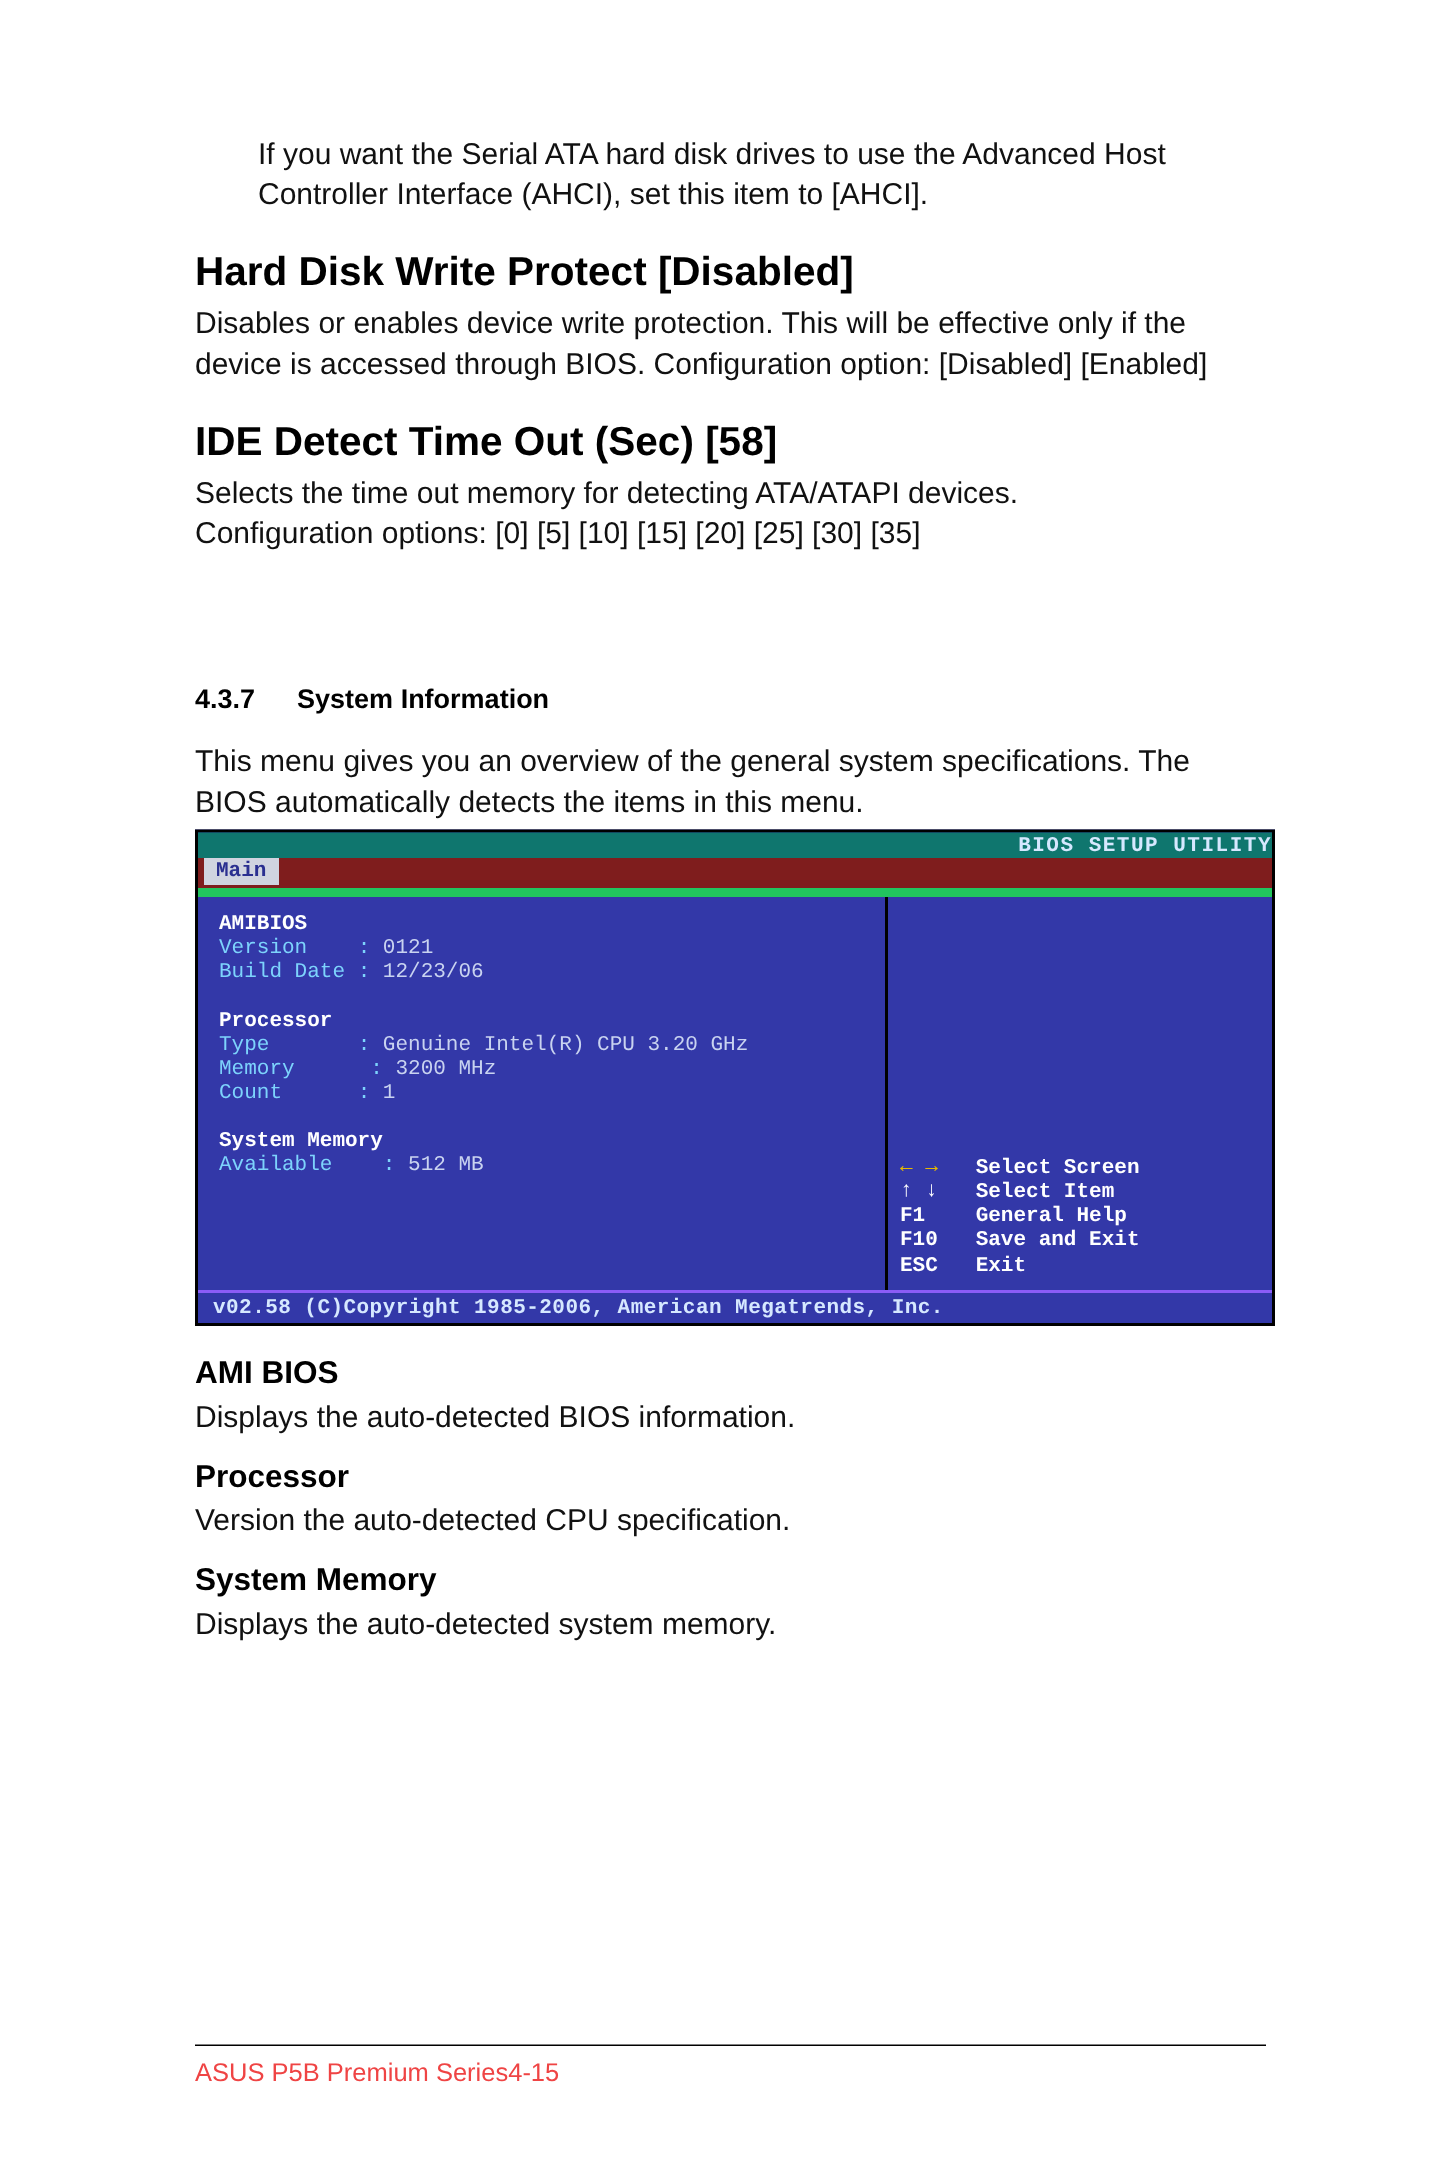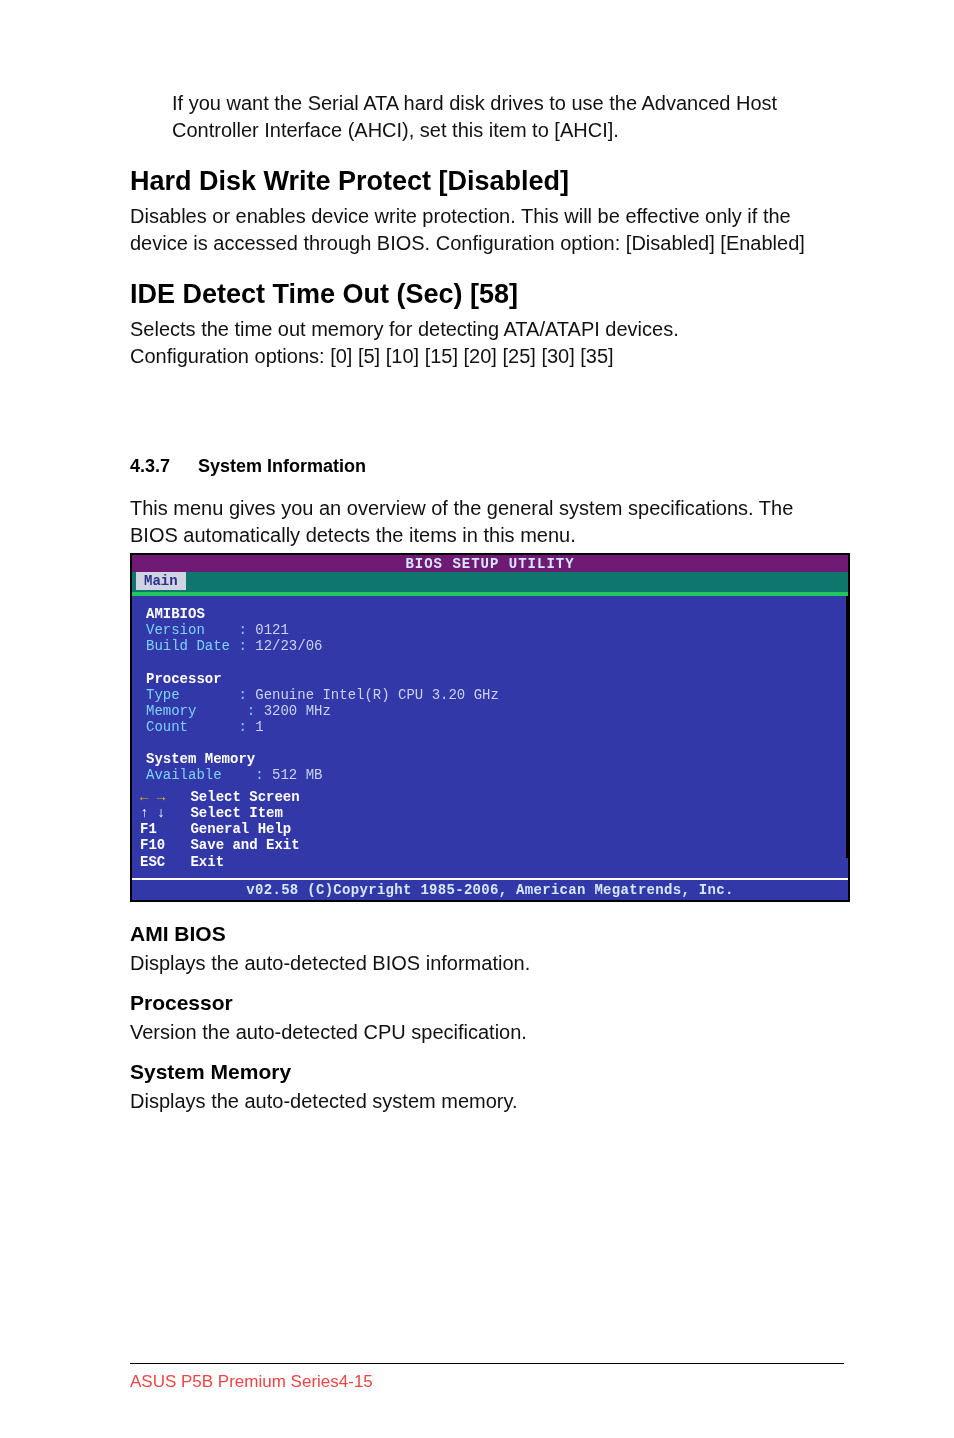--- a/index.html
+++ b/index.html
@@ -35,51 +35,50 @@
     border: 2px solid #000;
     background: #3338a8;
     color: #fff;
     font-family: "Courier New", monospace;
     font-size: 14px;
     line-height: 1.15;
     margin-top: 4px;
     margin-bottom: 20px;
   }
   .bios-titlebar {
-    background: #701a75;
-    text-align: center;
+    background: #0f766e;
+    text-align: right;
     color: #d6e8ff;
     font-weight: bold;
     padding: 1px 0 0 0;
     letter-spacing: 1px;
   }
   .bios-tabrow {
-    background: #0f766e;
+    background: #7f1d1d;
     padding: 0 4px 2px 4px;
   }
   .bios-tab {
     display: inline-block;
     background: #d0d4e0;
     color: #2a2f90;
     font-weight: bold;
     padding: 1px 8px;
   }
   .bios-main {
     display: flex;
-    border-top: 4px solid #22c55e;
-    flex-direction: column;
+    border-top: 6px solid #22c55e;
   }
   .bios-left {
     flex: 1;
     background: #3338a8;
     padding: 10px 14px;
     border-right: 2px solid #000;
   }
   .bios-right {
-    width: 192px;
+    width: 256px;
     background: #3338a8;
     padding: 10px 8px;
     position: relative;
   }
   .bios-group-title {
     font-weight: bold;
     color: #fff;
   }
   .bios-field-label { color: #7dd3fc; }
   .bios-field-value { color: #c9d3f0; }
@@ -95,23 +94,23 @@
     font-weight: bold;
     white-space: pre;
   }
   .bios-help .key { color: #fff; }
   .bios-arrow-lr { color: #e6b800; font-weight: bold; }
   .bios-arrow-ud { color: #fff; font-weight: bold; }
   .bios-footer {
     background: #3338a8;
     color: #d6e8ff;
     font-weight: bold;
-    text-align: center;
+    text-align: left;
     padding: 2px 10px;
-    border-top: 2px solid #ffffff;
+    border-top: 2px solid #8b5cf6;
     letter-spacing: 0.3px;
   }
   .sub-heading {
     font-size: 21px;
     font-weight: bold;
     margin-top: 14px;
     margin-bottom: 4px;
   }
   .page-footer {
     position: absolute;

